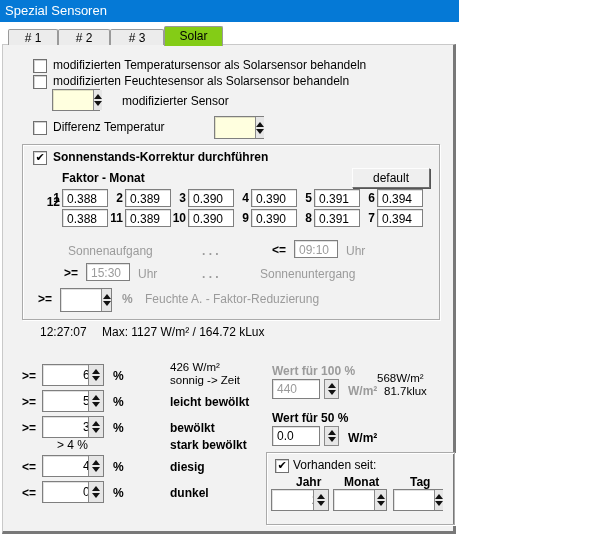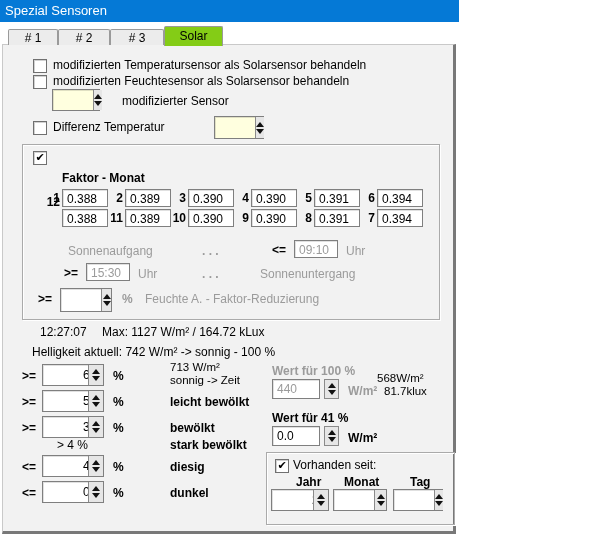--- a/index.html
+++ b/index.html
@@ -69,22 +69,24 @@
     <div class="v dis">1</div>
     <div class="sb">
         <i class="tri-up"></i>
         <i class="tri-dn"></i>
       </div>
   </div>
 
   <div class="abs groupbox" style="left:22px;top:144px;width:416px;height:174px"></div>
 
   <div class="abs cb checked" style="left:33px;top:151px"></div>
+  <span class="abs lbl b" style="left:53px;top:150px">Sonnenstands-Korrektur durchführen</span>
 
   <span class="abs lbl b" style="left:62px;top:171px">Faktor - Monat</span>
+  <div class="abs btn" style="left:352px;top:168px;width:78px;height:20px">default</div>
 
   <span class="abs fnum" style="left:42px;top:191px;width:18px">1</span>
   <div class="abs field" style="left:62px;top:189px;width:46px;height:18px">0.388</div>
   <span class="abs fnum" style="left:105px;top:191px;width:18px">2</span>
   <div class="abs field" style="left:125px;top:189px;width:46px;height:18px">0.389</div>
   <span class="abs fnum" style="left:168px;top:191px;width:18px">3</span>
   <div class="abs field" style="left:188px;top:189px;width:46px;height:18px">0.390</div>
   <span class="abs fnum" style="left:231px;top:191px;width:18px">4</span>
   <div class="abs field" style="left:251px;top:189px;width:46px;height:18px">0.390</div>
   <span class="abs fnum" style="left:294px;top:191px;width:18px">5</span>
@@ -123,33 +125,32 @@
     <div class="sb">
         <i class="tri-up"></i>
         <i class="tri-dn"></i>
       </div>
   </div>
   <span class="abs lbl dis b" style="left:122px;top:292px">%</span>
   <span class="abs lbl dis" style="left:145px;top:292px">Feuchte A. - Faktor-Reduzierung</span>
 
   <span class="abs lbl" style="left:40px;top:325px">12:27:07</span>
   <span class="abs lbl" style="left:102px;top:325px">Max: 1127 W/m² / 164.72 kLux</span>
-  <span class="abs lbl" style="left:32px;top:345px">Helligkeit aktuell: 742 W/m² -&gt; sonnig  -  100 %</span>
 
   <span class="abs lbl b" style="left:22px;top:369px">&gt;=</span>
   <div class="abs spinbox" style="left:42px;top:364px;width:62px;height:22px">
     <div class="v">64</div>
     <div class="sb">
         <i class="tri-up"></i>
         <i class="tri-dn"></i>
       </div>
   </div>
   <span class="abs lbl b" style="left:113px;top:369px">%</span>
   <div class="abs small2" style="left:170px;top:361px">
-    <div>713 W/m²</div>
+    <div>426 W/m²</div>
     <div>sonnig -&gt; Zeit</div>
   </div>
 
   <span class="abs lbl b" style="left:22px;top:395px">&gt;=</span>
   <div class="abs spinbox" style="left:42px;top:390px;width:62px;height:22px">
     <div class="v">50</div>
     <div class="sb">
         <i class="tri-up"></i>
         <i class="tri-dn"></i>
       </div>
@@ -196,21 +197,21 @@
   <span class="abs lbl b dis" style="left:272px;top:364px">Wert für 100 %</span>
   <div class="abs field dis" style="left:272px;top:379px;width:48px;height:20px">440</div>
   <div class="abs sb" style="left:324px;top:379px;height:20px">
       <i class="tri-up"></i>
       <i class="tri-dn"></i>
     </div>
   <span class="abs lbl b dis" style="left:348px;top:384px">W/m²</span>
   <span class="abs small2" style="left:377px;top:372px">568W/m²</span>
   <span class="abs small2" style="left:384px;top:385px">81.7klux</span>
 
-  <span class="abs lbl b" style="left:272px;top:411px">Wert für 41 %</span>
+  <span class="abs lbl b" style="left:272px;top:411px">Wert für 50 %</span>
   <div class="abs field" style="left:272px;top:426px;width:48px;height:20px">0.0</div>
   <div class="abs sb" style="left:324px;top:426px;height:20px">
       <i class="tri-up"></i>
       <i class="tri-dn"></i>
     </div>
   <span class="abs lbl b" style="left:348px;top:431px">W/m²</span>
 
   <div class="abs groupbox" style="left:266px;top:452px;width:187px;height:71px"></div>
   <div class="abs cb checked" style="left:275px;top:459px"></div>
   <span class="abs lbl" style="left:293px;top:458px">Vorhanden seit:</span>

